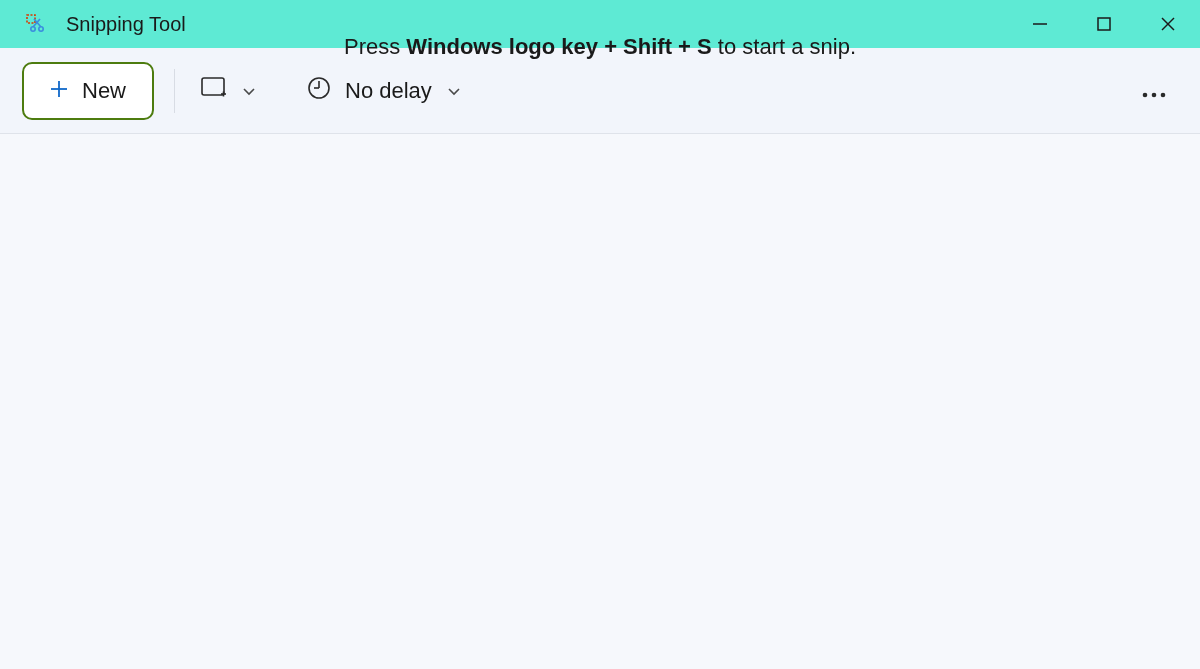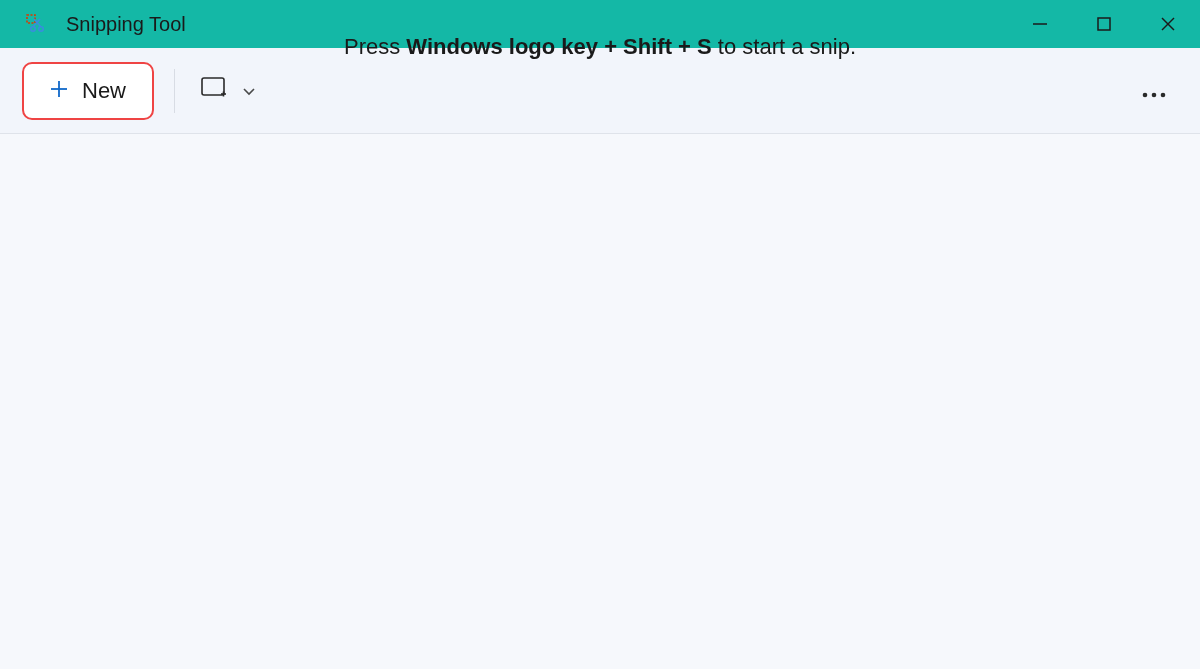--- a/index.html
+++ b/index.html
@@ -14,21 +14,21 @@
       height: 669px;
       overflow: hidden;
       color: #1a1a1a;
     }
     .titlebar {
       display: flex;
       align-items: center;
       justify-content: space-between;
       height: 48px;
       padding-left: 24px;
-      background: #14b8a6;
+      background: #5eead4;
     }
     .titlebar-left {
       display: flex;
       align-items: center;
       gap: 18px;
     }
     .app-icon {
       width: 24px;
       height: 24px;
       display: flex;
@@ -66,21 +66,21 @@
       display: flex;
       align-items: center;
       gap: 20px;
     }
     .new-button {
       display: flex;
       align-items: center;
       gap: 14px;
       padding: 14px 26px;
       background: #fff;
-      border: 2px solid #ef4444;
+      border: 2px solid #4d7c0f;
       border-radius: 10px;
       font-size: 22px;
       cursor: pointer;
       color: #1a1a1a;
     }
     .plus-icon {
       color: #1068c9;
       font-weight: 300;
     }
     .vdiv {
@@ -179,20 +179,35 @@
           <line x1="22.5" y1="14.5" x2="22.5" y2="19.5" stroke="#2a2a2a" stroke-width="1.6"></line>
         </svg>
       </span>
       <span class="chev">
         <svg width="14" height="14" viewBox="0 0 14 14">
             <polyline points="2,5 7,10 12,5" fill="none" stroke="#4a4a4a" stroke-width="1.6"></polyline>
           </svg>
       </span>
     </div>
 
+    <div class="tool-dropdown" style="margin-left:18px;">
+      <span>
+        <svg width="24" height="24" viewBox="0 0 24 24">
+          <circle cx="12" cy="12" r="10" fill="none" stroke="#2a2a2a" stroke-width="1.6"></circle>
+          <line x1="12" y1="12" x2="12" y2="5" stroke="#2a2a2a" stroke-width="1.6"></line>
+          <line x1="12" y1="12" x2="7" y2="12" stroke="#2a2a2a" stroke-width="1.6"></line>
+        </svg>
+      </span>
+      <span>No delay</span>
+      <span class="chev">
+        <svg width="14" height="14" viewBox="0 0 14 14">
+            <polyline points="2,5 7,10 12,5" fill="none" stroke="#4a4a4a" stroke-width="1.6"></polyline>
+          </svg>
+      </span>
+    </div>
   </div>
 
   <div class="tool-dropdown">
     <span>
       <svg width="24" height="6" viewBox="0 0 24 6">
         <circle cx="3" cy="3" r="2.3" fill="#2a2a2a"></circle>
         <circle cx="12" cy="3" r="2.3" fill="#2a2a2a"></circle>
         <circle cx="21" cy="3" r="2.3" fill="#2a2a2a"></circle>
       </svg>
     </span>

